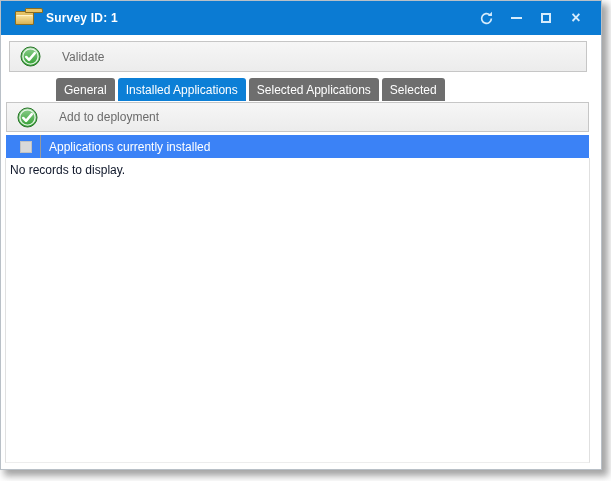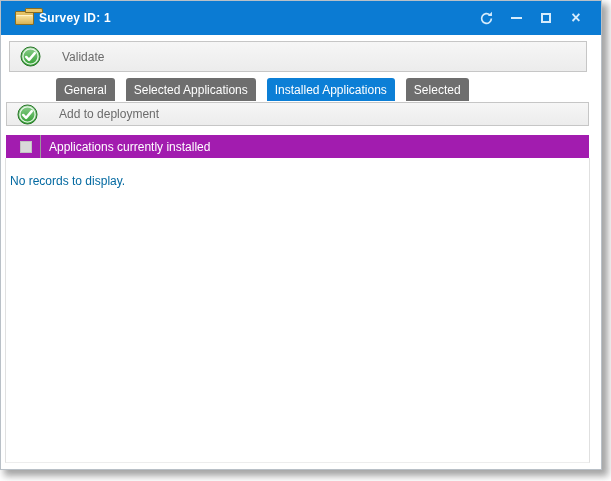--- a/index.html
+++ b/index.html
@@ -23,72 +23,72 @@
     background:linear-gradient(#e8c56a,#caa23c); border:1px solid #8a6d1f; border-radius:1px;
   }
   .folder-icon .tab {
     position:absolute; left:10px; top:-3px; width:8px; height:5px;
     background:#e8c56a; border:1px solid #8a6d1f; border-radius:1px 2px 0 0;
   }
   .folder-icon .front {
     position:absolute; left:1px; top:4px; width:17px; height:9px;
     background:linear-gradient(#f7e09a,#d9b254); border-top:1px solid #fff3c9; border-radius:1px;
   }
-  .title-text { color:#ffffff; font-size:12px; font-weight:bold; margin-left:5px; letter-spacing:.2px; }
+  .title-text { color:#ffffff; font-size:12px; font-weight:bold; margin-left:12px; letter-spacing:.2px; }
   .titlebar .spacer { flex:1; }
   .winbtn {
     width:30px; height:26px; display:flex; align-items:center; justify-content:center;
     color:#d6ecfc; cursor:pointer;
   }
   .minimize-bar { width:11px; height:2px; background:#d6ecfc; }
   .maximize-box { width:10px; height:10px; border:2px solid #d6ecfc; }
   .close-x { font-size:16px; font-weight:bold; line-height:1; color:#d6ecfc; }
 
   
   .toolbar {
     position:absolute; height:31px;
     background:linear-gradient(#f6f6f6,#ececec);
     border:1px solid #c6c6c6;
     display:flex; align-items:center; padding:0 10px;
   }
   .toolbar-1 { left:8px; top:40px; width:578px; }
-  .toolbar-2 { left:5px; top:101px; width:583px; height:24px; }
+  .toolbar-2 { left:5px; top:101px; width:583px; height:30px; }
   .check-icon { width:21px; height:21px; flex:0 0 21px; }
   .toolbar-label { font-size:12px; color:#6b6b6b; margin-left:21px; }
 
   
   .tabstrip {
     position:absolute; left:13px; top:76px; right:8px; height:24px;
-    display:flex; align-items:flex-end; gap:11px;padding-left:42px;
+    display:flex; align-items:flex-end; gap:3px;padding-left:42px;
   }
   .tab {
     height:23px; display:flex; align-items:center; padding:0 8px;
     background:#6e6e6e; color:#ffffff; font-size:12px;
     border-radius:3px 3px 0 0; cursor:pointer; white-space:nowrap;
   }
   .tab.active { background:#0c7fd6; }
 
   
   .grid-header {
     position:absolute; left:5px; top:134px; width:583px; height:23px;
-    background:#a21caf; display:flex; align-items:center;
+    background:#3b82f6; display:flex; align-items:center;
   }
   .header-checkbox {
     width:12px; height:12px; margin-left:14px;
     background:#d9d9d9; border:1px solid #c2c2c2;
   }
   .header-sep { width:1px; height:23px; background:#999999; margin-left:8px; }
   .header-label { color:#ffffff; font-size:12px; margin-left:8px; }
 
   .grid-body {
     position:absolute; left:4px; top:157px; width:585px; height:305px;
     border-left:1px solid #e0e0e0; border-right:1px solid #e0e0e0;
     border-bottom:1px solid #ededed; background:#ffffff;
   }
-  .empty-message { font-size:12px; color:#0369a1; padding:16px 4px; }
+  .empty-message { font-size:12px; color:#0f172a; padding:5px 4px; }
 </style>
 </head>
 <body>
 
 <div class="window">
 
   <div class="titlebar">
     <div class="folder-icon">
       <div class="back"></div>
         <div class="tab"></div>
@@ -123,22 +123,22 @@
       </defs>
       <circle cx="11" cy="11" r="10" fill="url(#g1)" stroke="#247024" stroke-width="1"></circle>
       <circle cx="11" cy="11" r="8" fill="none" stroke="#ffffff" stroke-width="1.4" opacity="0.85"></circle>
       <path d="M6.5 11.5 L9.5 14.5 L15.5 7.5" stroke="#ffffff" stroke-width="2.6" fill="none" stroke-linecap="round" stroke-linejoin="round"></path>
     </svg>
     <span class="toolbar-label">Validate</span>
   </div>
 
   <div class="tabstrip">
     <div class="tab">General</div>
+    <div class="tab active">Installed Applications</div>
     <div class="tab">Selected Applications</div>
-    <div class="tab active">Installed Applications</div>
     <div class="tab">Selected</div>
   </div>
 
   <div class="toolbar toolbar-2">
     <svg class="check-icon" viewBox="0 0 22 22">
       <defs>
         <linearGradient id="g2" x1="0" y1="0" x2="0" y2="1">
           <stop offset="0" stop-color="#8fd08f"></stop>
             <stop offset="1" stop-color="#2f9e2f"></stop>
         </linearGradient>

